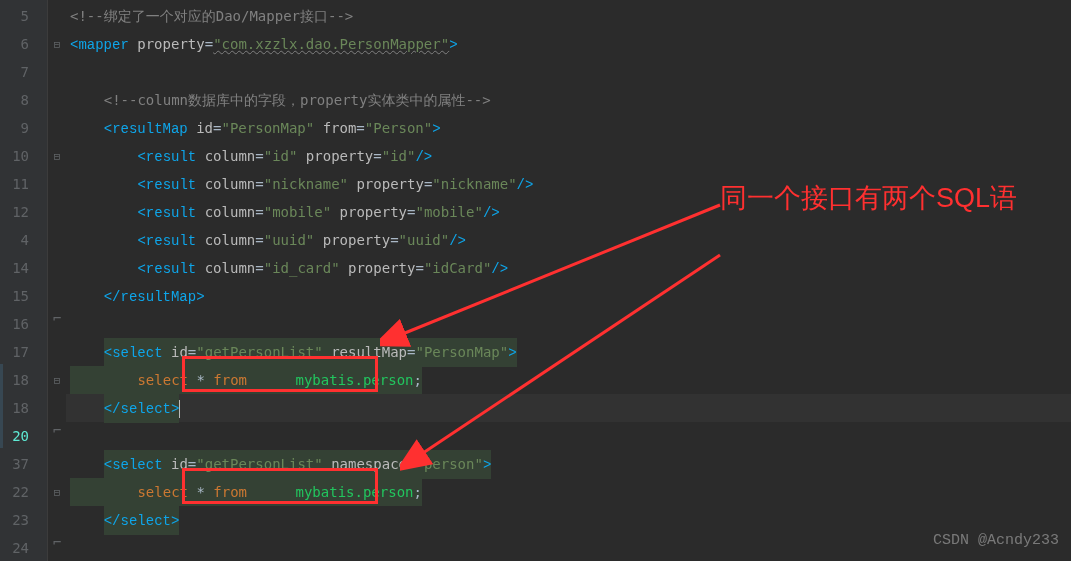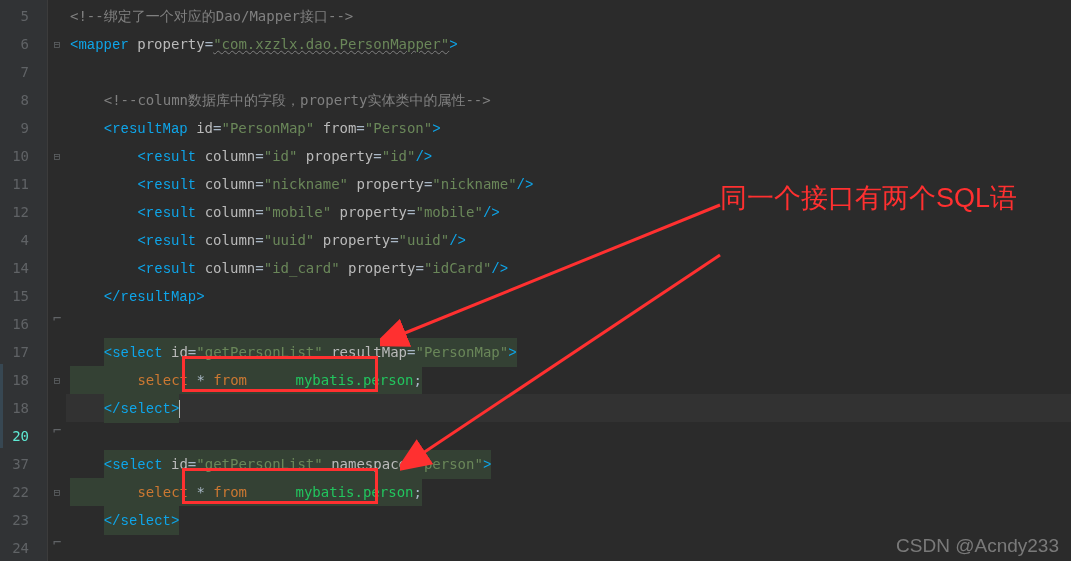--- a/index.html
+++ b/index.html
@@ -94,24 +94,24 @@
     z-index: 10;
   }
   .arrow-svg {
     position: absolute;
     z-index: 9;
     pointer-events: none;
   }
   .watermark {
     position: absolute;
     right: 12px;
-    bottom: 4px;
+    bottom: 12px;
     color: rgba(200,200,200,0.5);
-    font-family: Liberation Sans, sans-serif;
-    font-size: 19px;
+    font-family: Liberation Mono, monospace;
+    font-size: 15px;
     z-index: 20;
   }
   .cursor {
     display:inline-block;
     width:1px;
     height:18px;
     background:#bbb;
     vertical-align:middle;
   }
   .change-bar {

